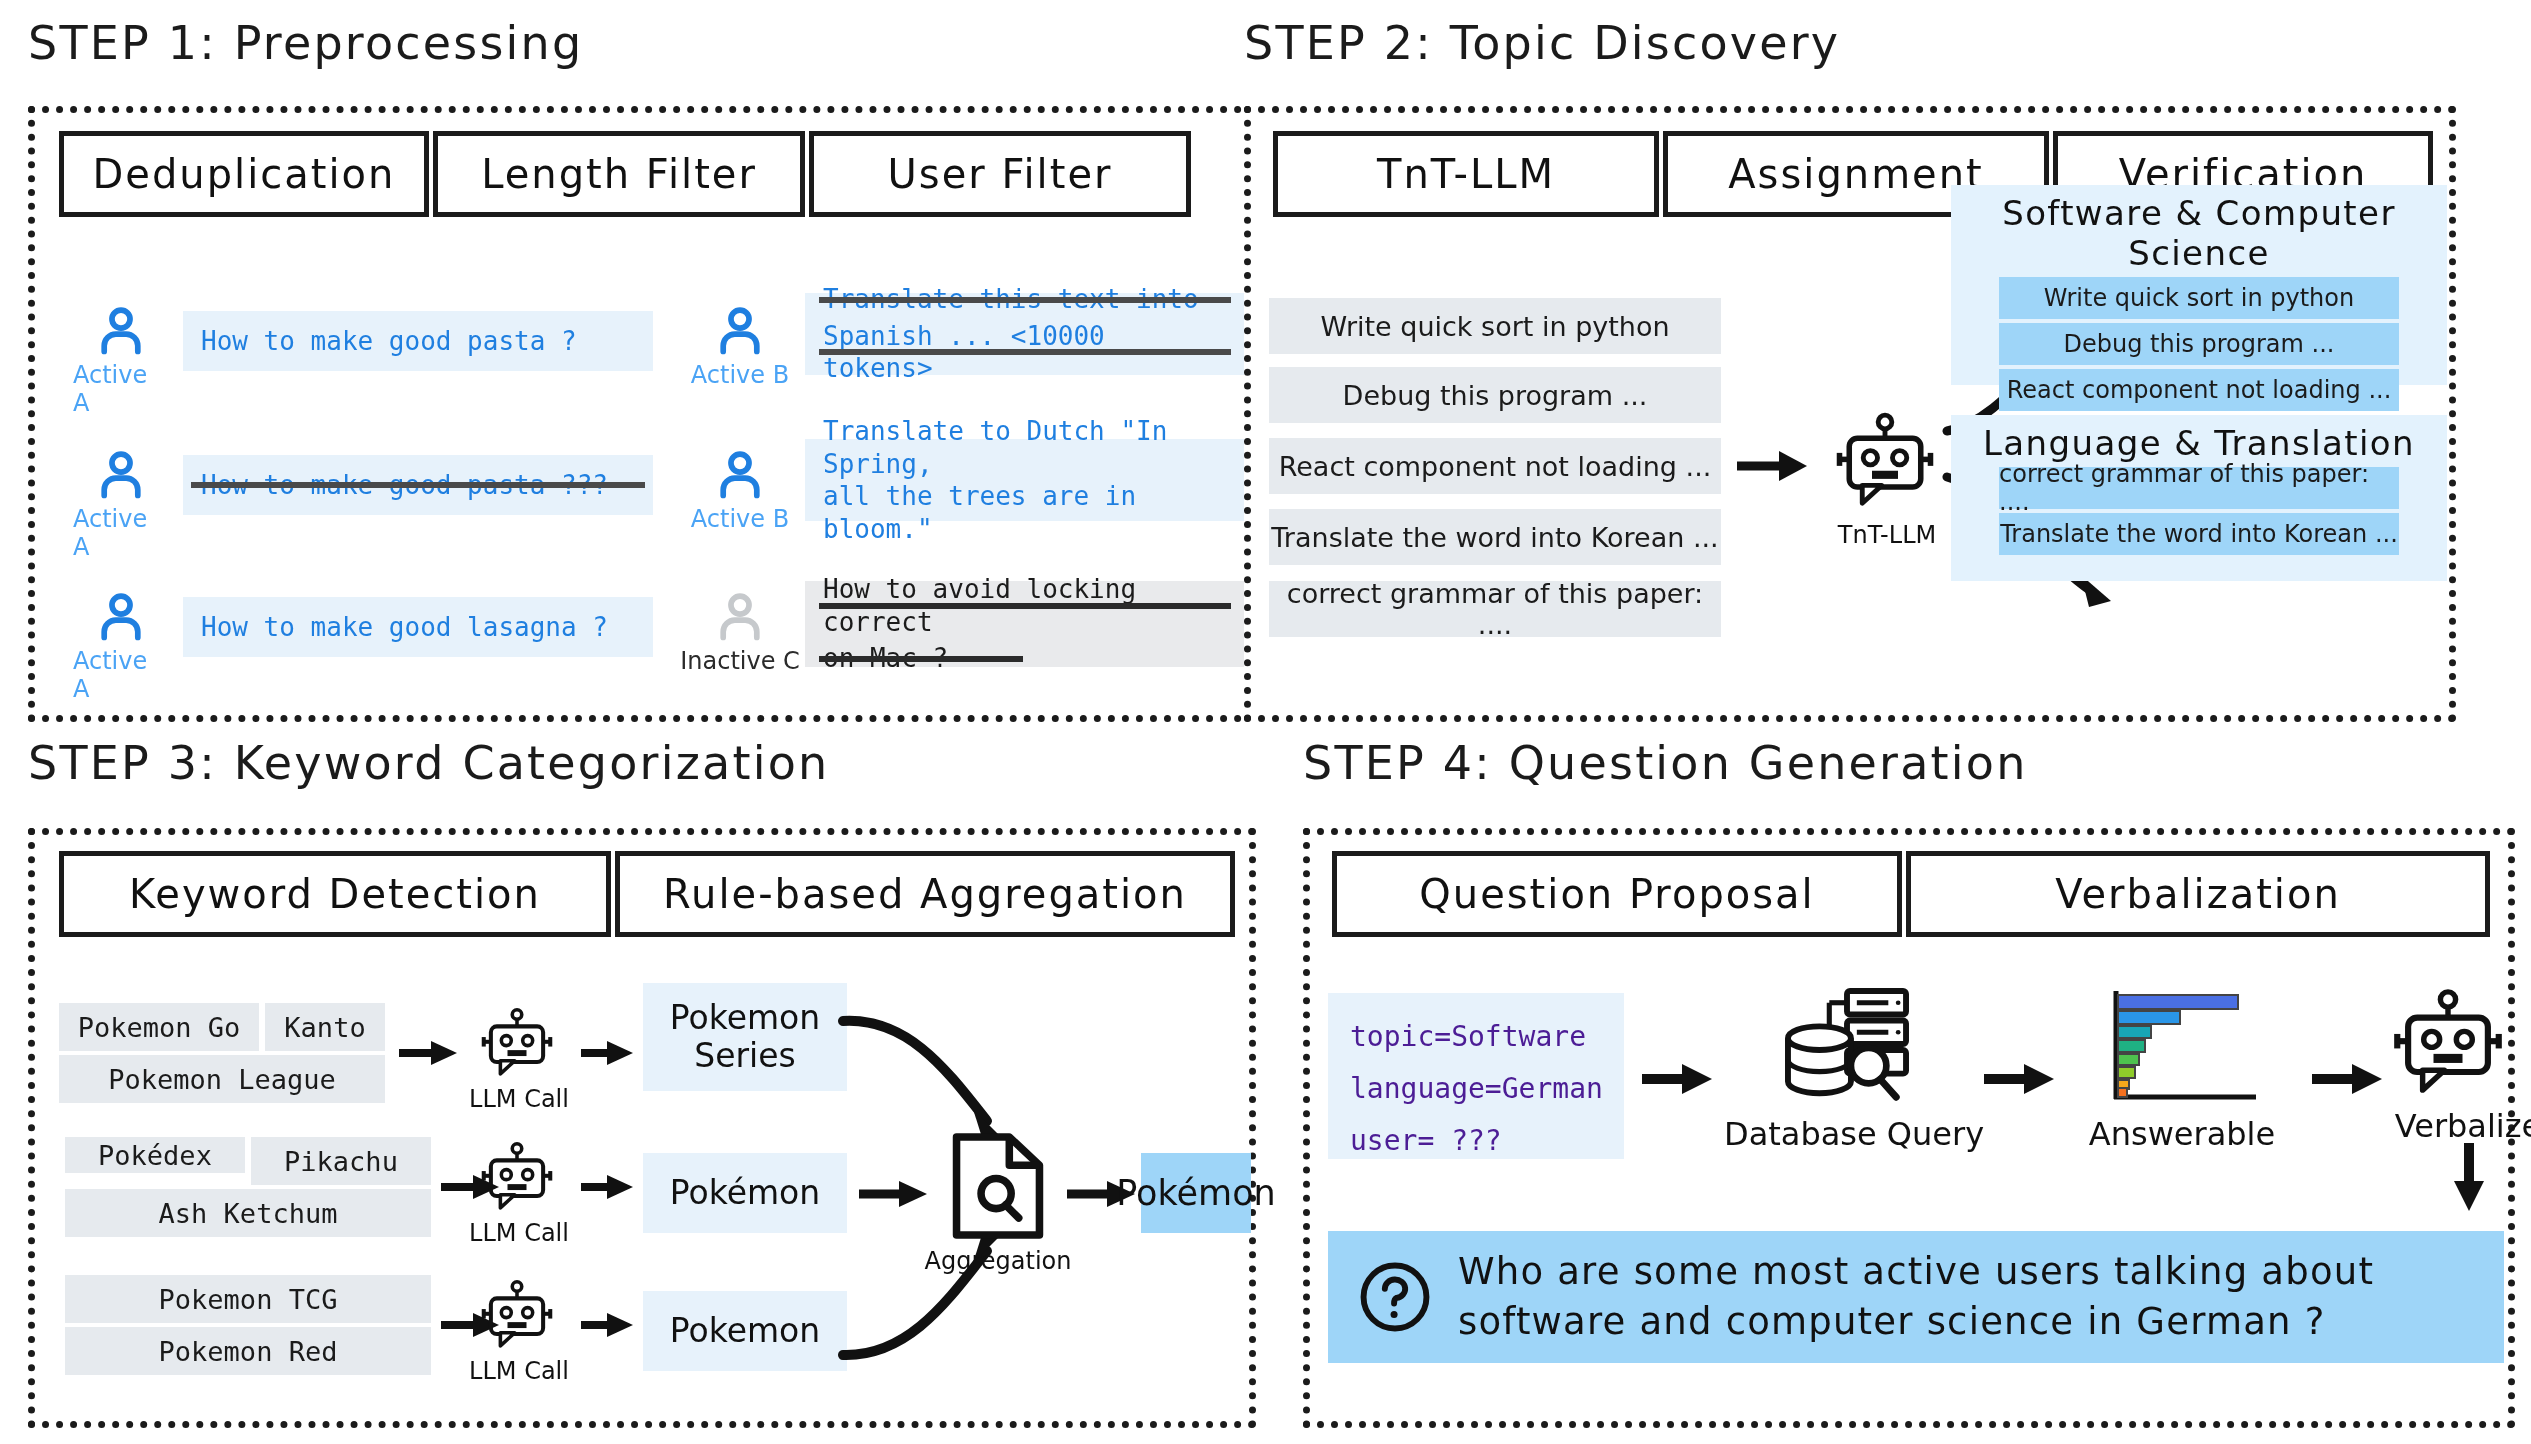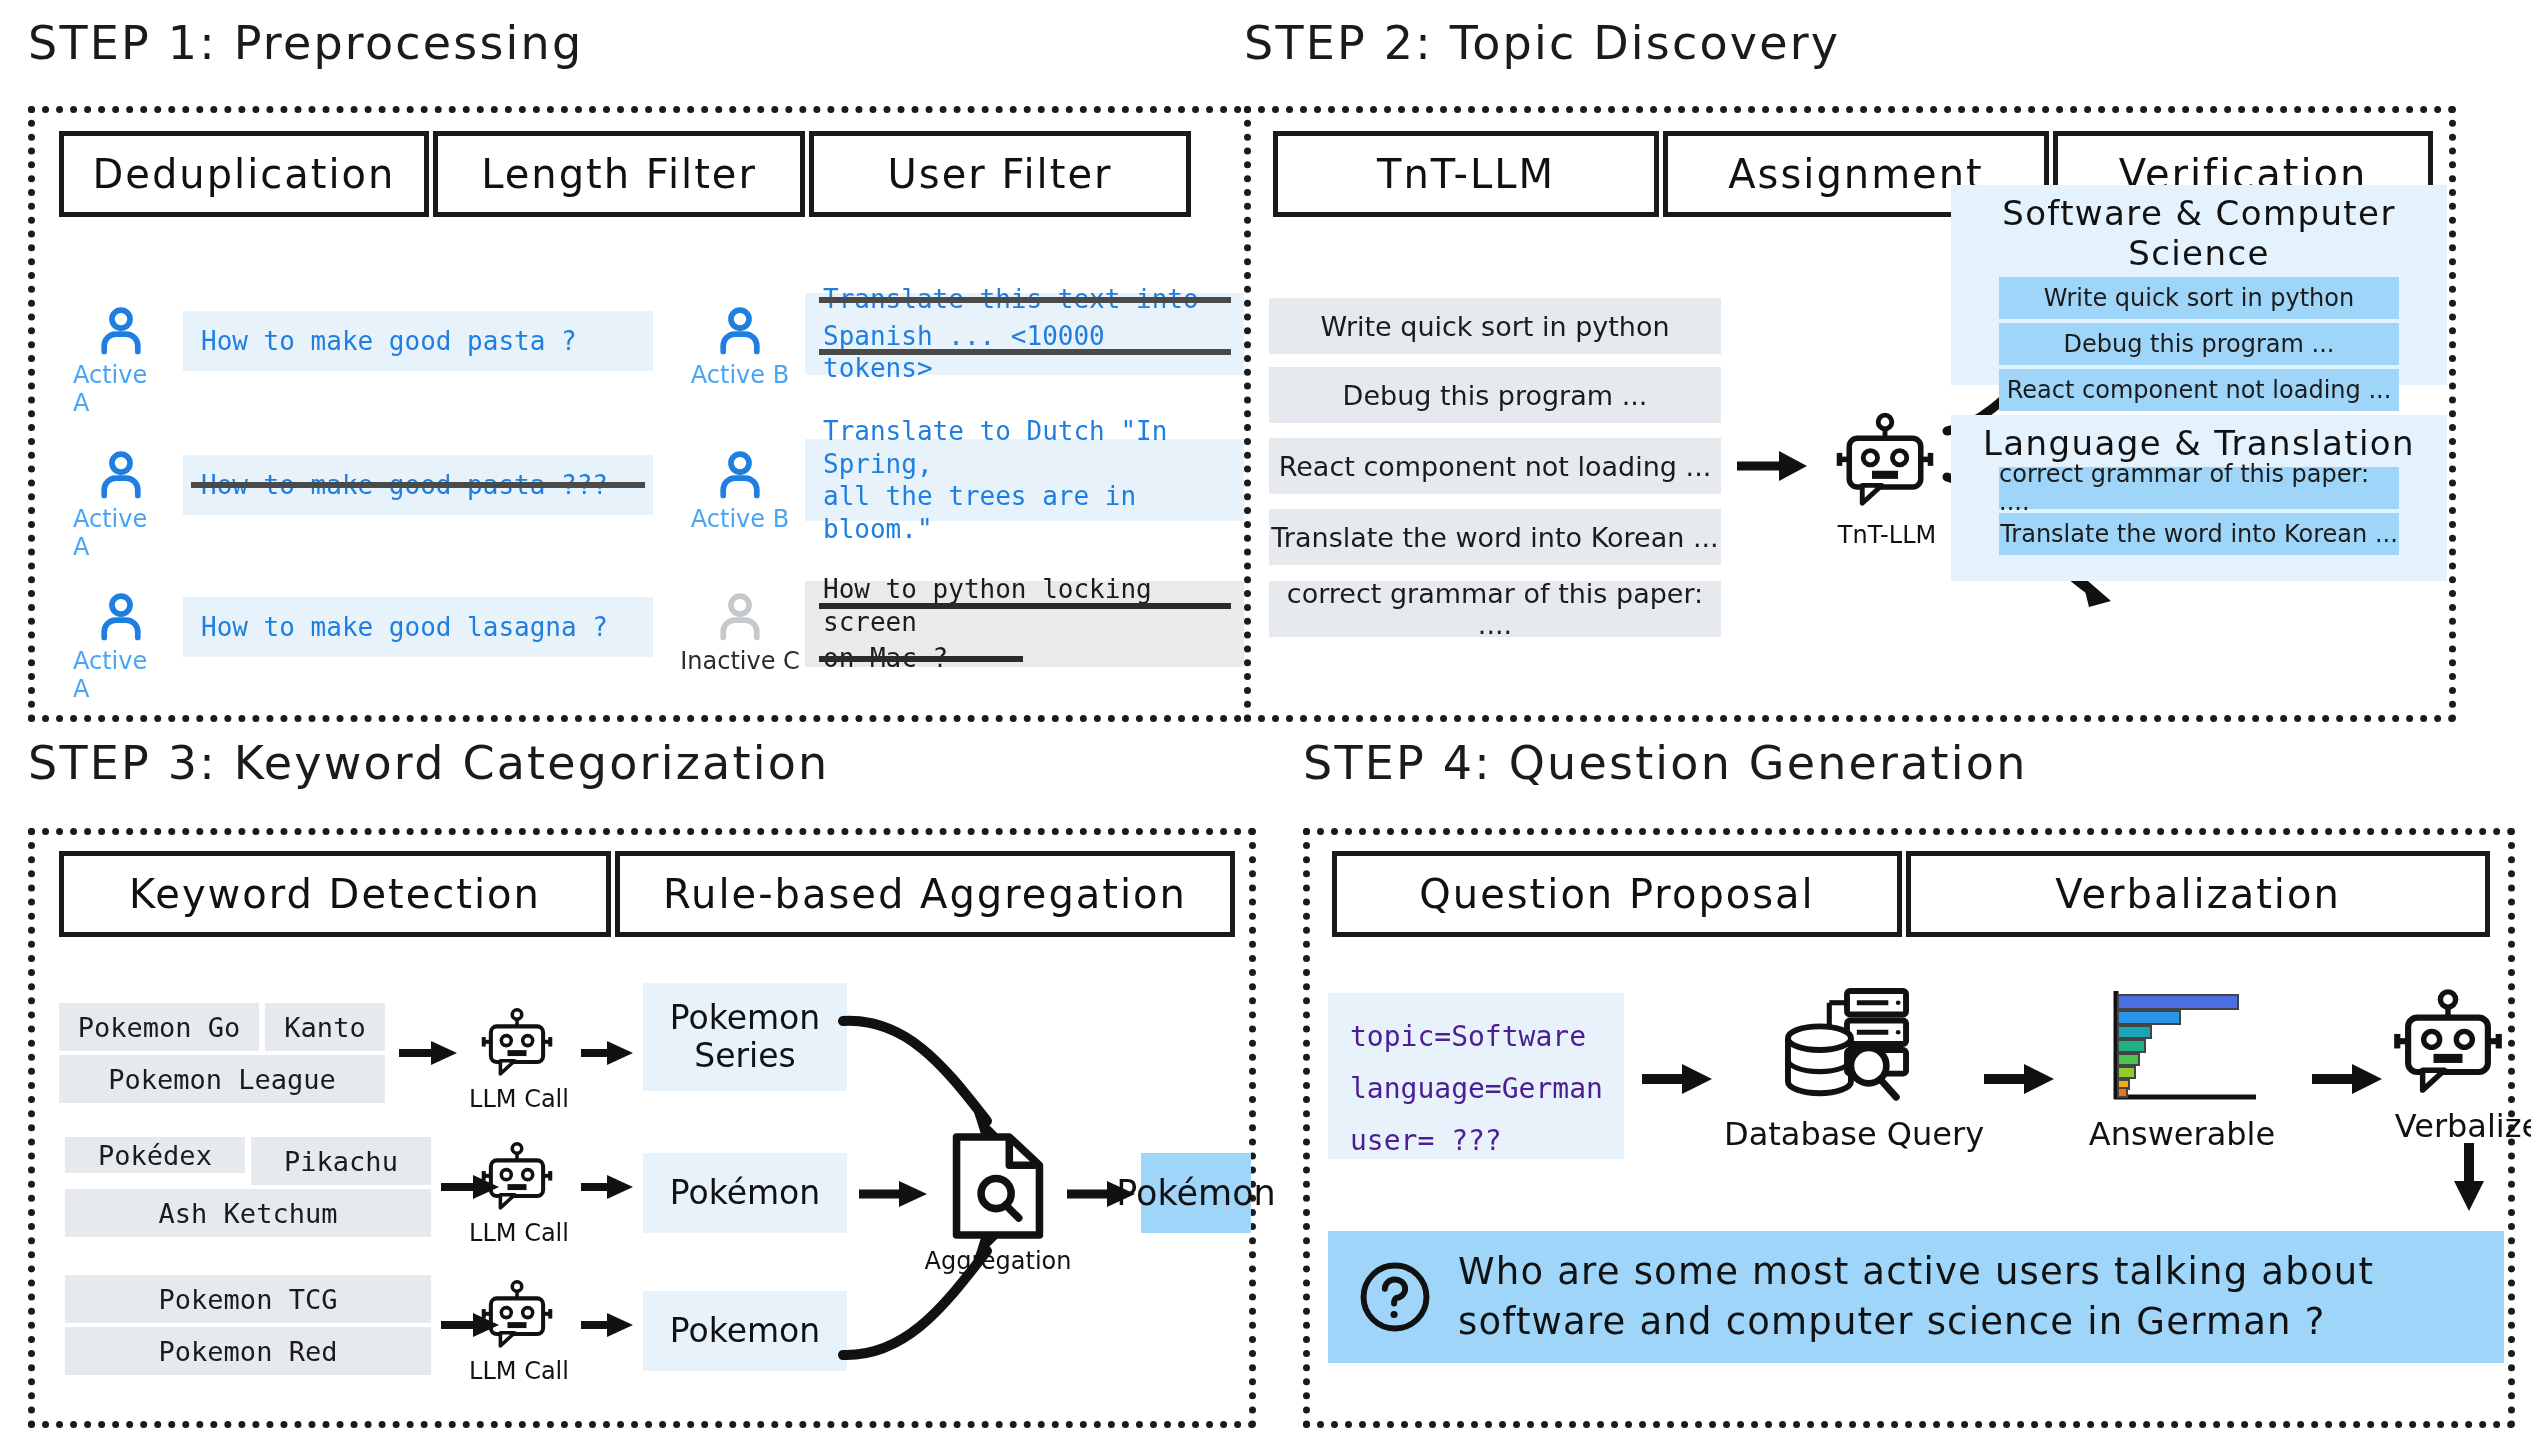--- a/index.html
+++ b/index.html
@@ -277,21 +277,21 @@
 
       <div class="avatar-wrap" style="left:645px; top:474px; width:120px;">
         <svg width="62" height="62" viewBox="0 0 24 24">
           <circle cx="12" cy="7" r="3.5" fill="none" stroke="#c6c9cc" stroke-width="2.2"></circle>
           <path d="M5.5 19.5v-2.2a4.5 4.5 0 0 1 4.5-4.5h4a4.5 4.5 0 0 1 4.5 4.5v2.2" fill="none" stroke="#c6c9cc" stroke-width="2.2" stroke-linecap="round"></path>
         </svg>
         <div class="avatar-label inactive">Inactive C</div>
       </div>
       <div class="bubble-grey abs" style="left:770px; top:468px; width:440px; height:86px; flex-direction:column; align-items:flex-start; justify-content:center;">
         <div class="strike" style="width:100%;">
-          <span>How to python locking screen</span>
+          <span>How to avoid locking correct</span>
           <span class="strike-line" style="left:-4px; right:-4px; background:#2b2b2b;"></span>
         </div>
         <div class="strike" style="width:260px; margin-top:4px;">
           <span>on Mac ?</span>
           <span class="strike-line" style="left:-4px; right:60px; background:#2b2b2b;"></span>
         </div>
       </div>
 
     </div>
   </div>

